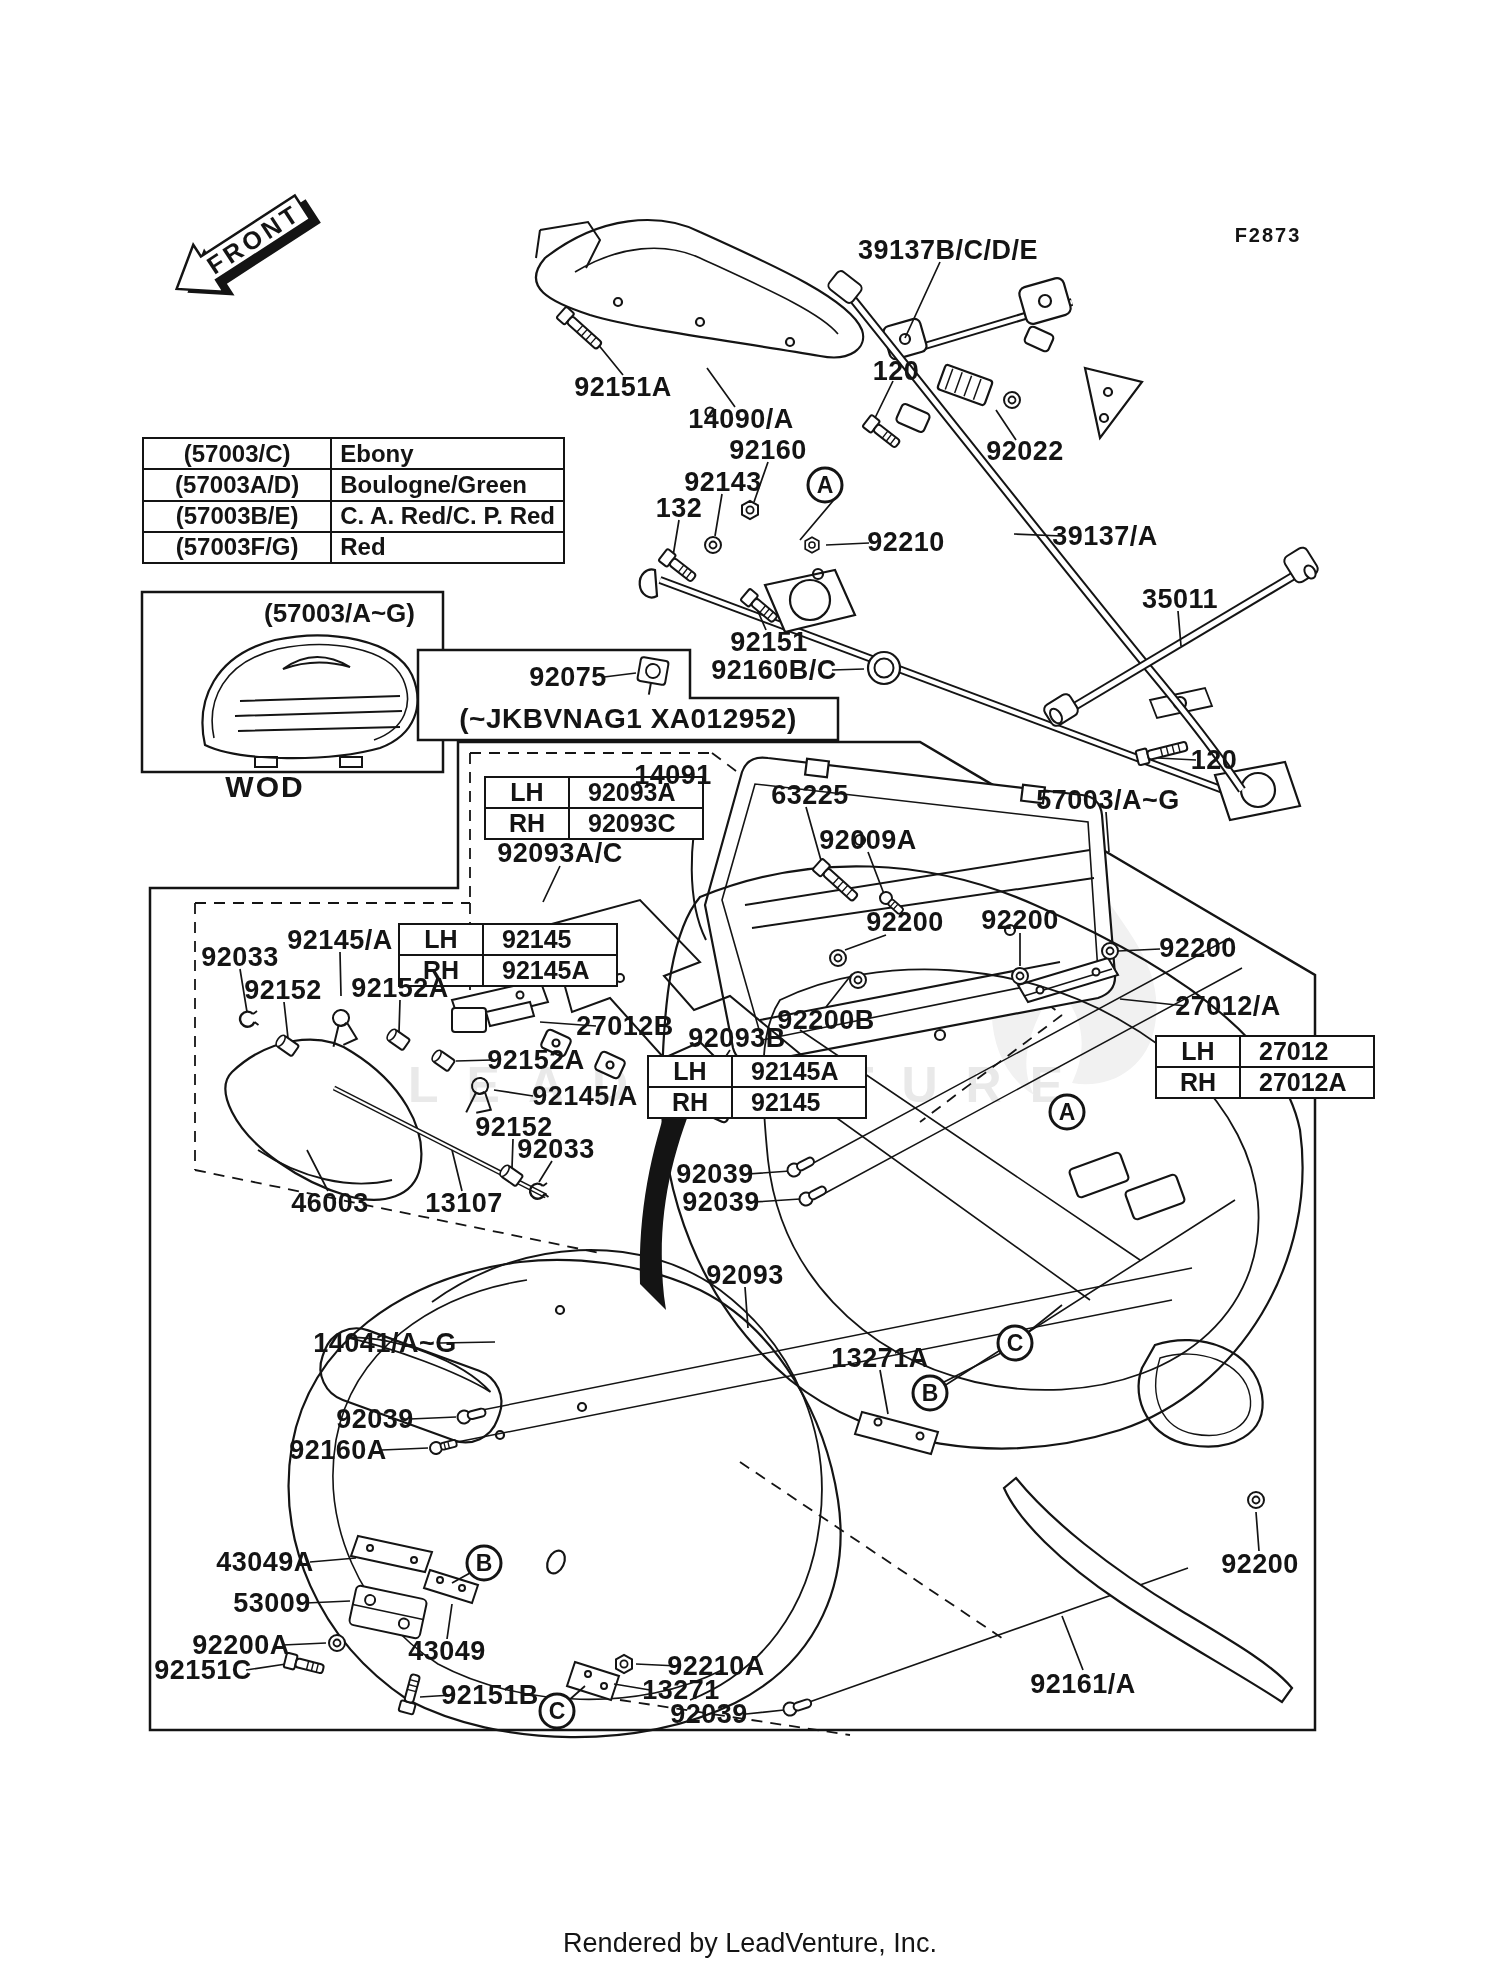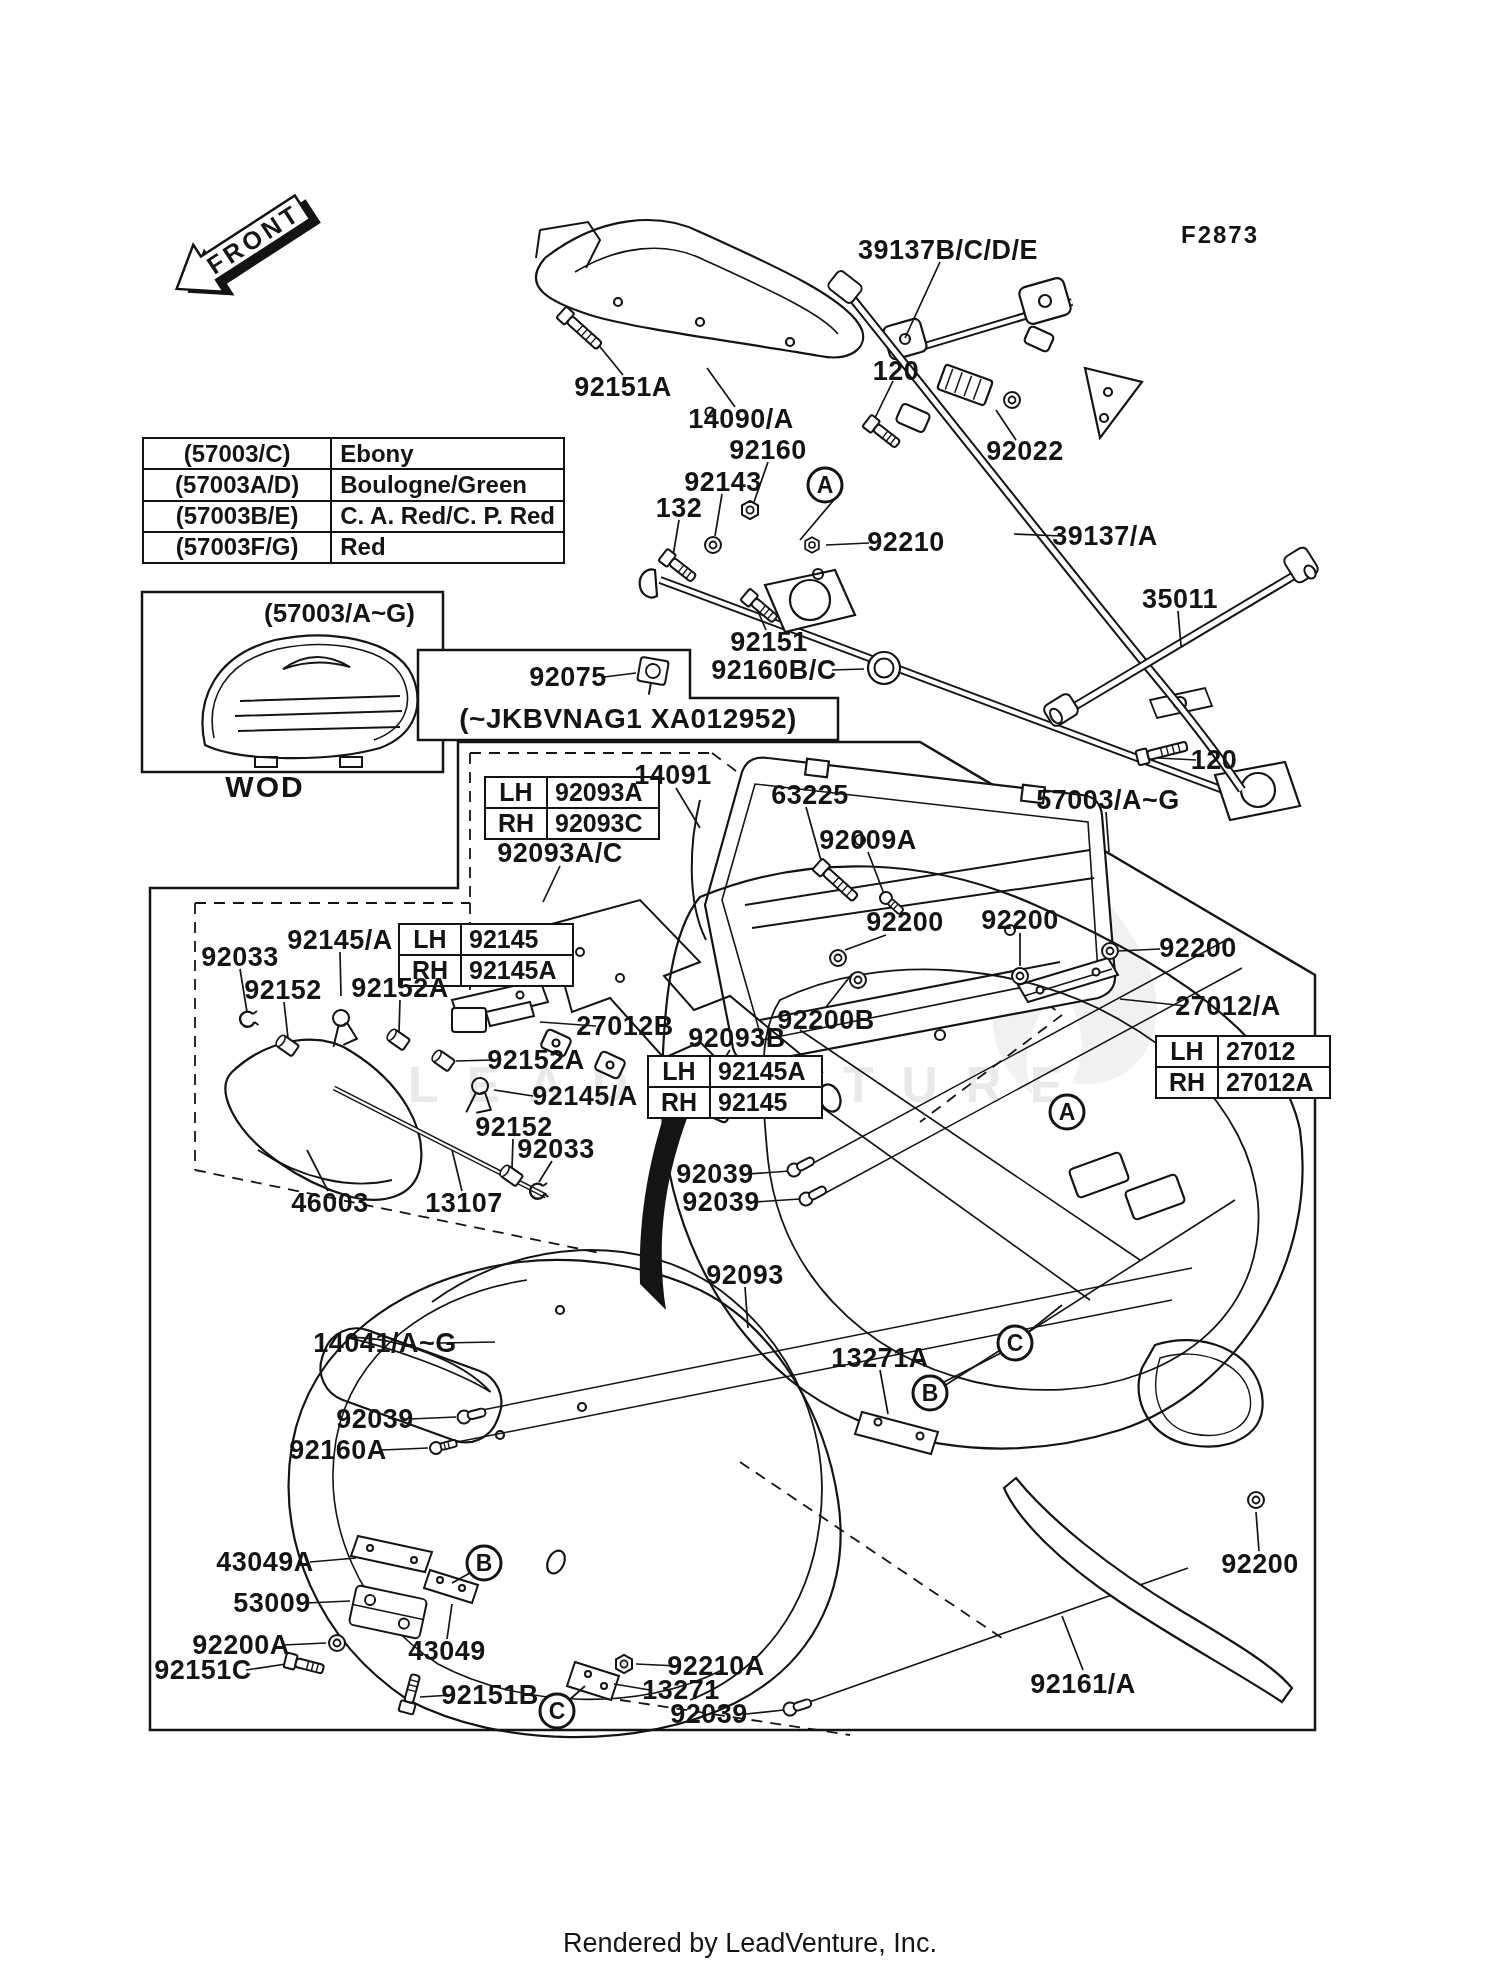--- a/index.html
+++ b/index.html
@@ -12,29 +12,29 @@
           letter-spacing:0.5px;white-space:nowrap;z-index:3;}
   .refc{position:absolute;width:31px;height:31px;border:3px solid #141414;border-radius:50%;
         background:#fff;display:flex;align-items:center;justify-content:center;
         font-weight:bold;font-size:23px;transform:translate(-50%,-50%);z-index:3;}
   table.ctable{position:absolute;left:142px;top:437px;width:423px;height:127px;z-index:3;
         border-collapse:collapse;font-weight:bold;font-size:24px;background:#fff;}
   table.ctable td{border:2.5px solid #141414;padding:0 8px;white-space:nowrap;}
   table.ctable td.c1{width:180px;text-align:center;}
   table.lr{position:absolute;border-collapse:collapse;font-weight:bold;font-size:25px;
         background:#fff;z-index:3;}
-  table.lr td{border:2.5px solid #141414;padding:0 7px;white-space:nowrap;height:25px;}
+  table.lr td{border:2.5px solid #141414;padding:0 18px;white-space:nowrap;height:25px;}
   table.lr td.h{width:46px;text-align:center;}
   table.lr td.v{width:96px;text-align:left;}
   .wodttl{position:absolute;left:415px;top:598px;transform:translateX(-100%);
         font-weight:bold;font-size:26px;z-index:3;}
   .wodcap{position:absolute;left:265px;top:787px;transform:translate(-50%,-50%);
         font-weight:bold;font-size:30px;letter-spacing:2px;z-index:3;}
-  .fig{position:absolute;left:1220px;top:235px;transform:translate(-50%,-50%);
-        font-weight:bold;font-size:24px;letter-spacing:2px;z-index:3;}
+  .fig{position:absolute;left:1268px;top:235px;transform:translate(-50%,-50%);
+        font-weight:bold;font-size:20px;letter-spacing:2px;z-index:3;}
   .footer{position:absolute;left:750px;top:1943px;transform:translate(-50%,-50%);
         font-size:27px;z-index:3;white-space:nowrap;text-align:center;}
 </style>
 </head>
 <body>
 
 <div class="canvas">
 
   <div class="wm">LEADVENTURE</div>
 

